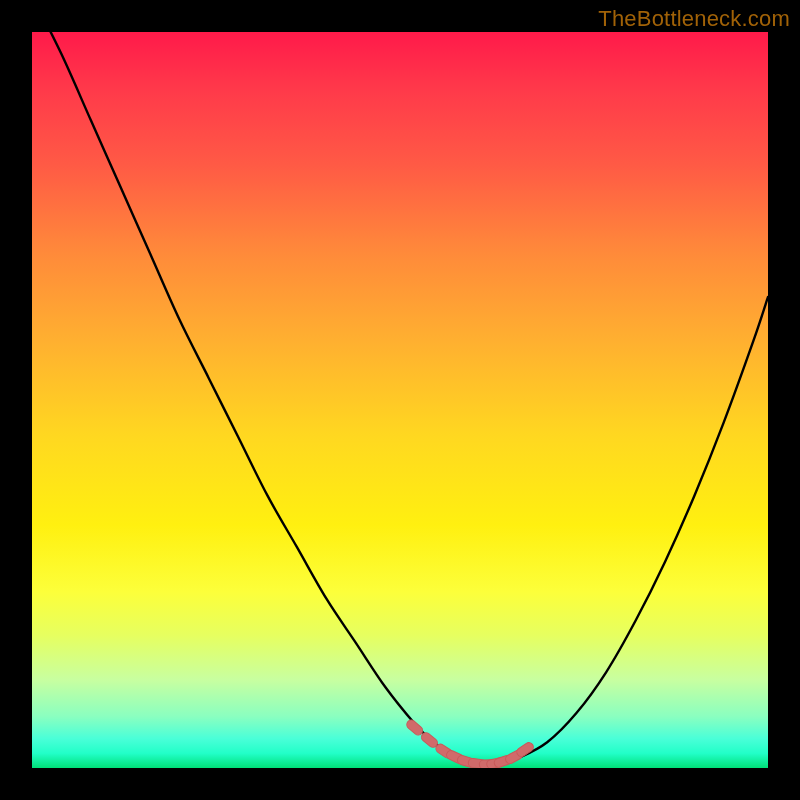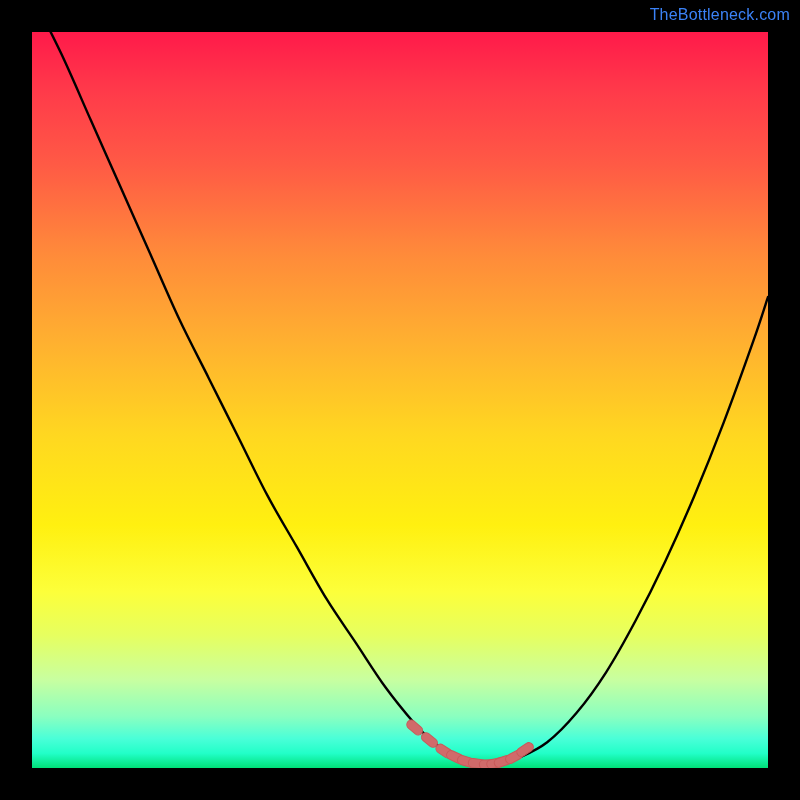--- a/index.html
+++ b/index.html
@@ -40,22 +40,22 @@
     left: 0;
     top: 0;
     width: 736px;
     height: 736px;
     pointer-events: none;
   }
   .attribution {
     position: absolute;
     top: 6px;
     right: 10px;
-    font-size: 16px;
-    color: #3b82f6;
+    font-size: 22px;
+    color: #a16207;
     font-family: Arial, sans-serif;
     letter-spacing: 0.2px;
     text-align: right;
   }
 </style>
 </head>
 <body>
 
 <div class="attribution">TheBottleneck.com</div>
 

